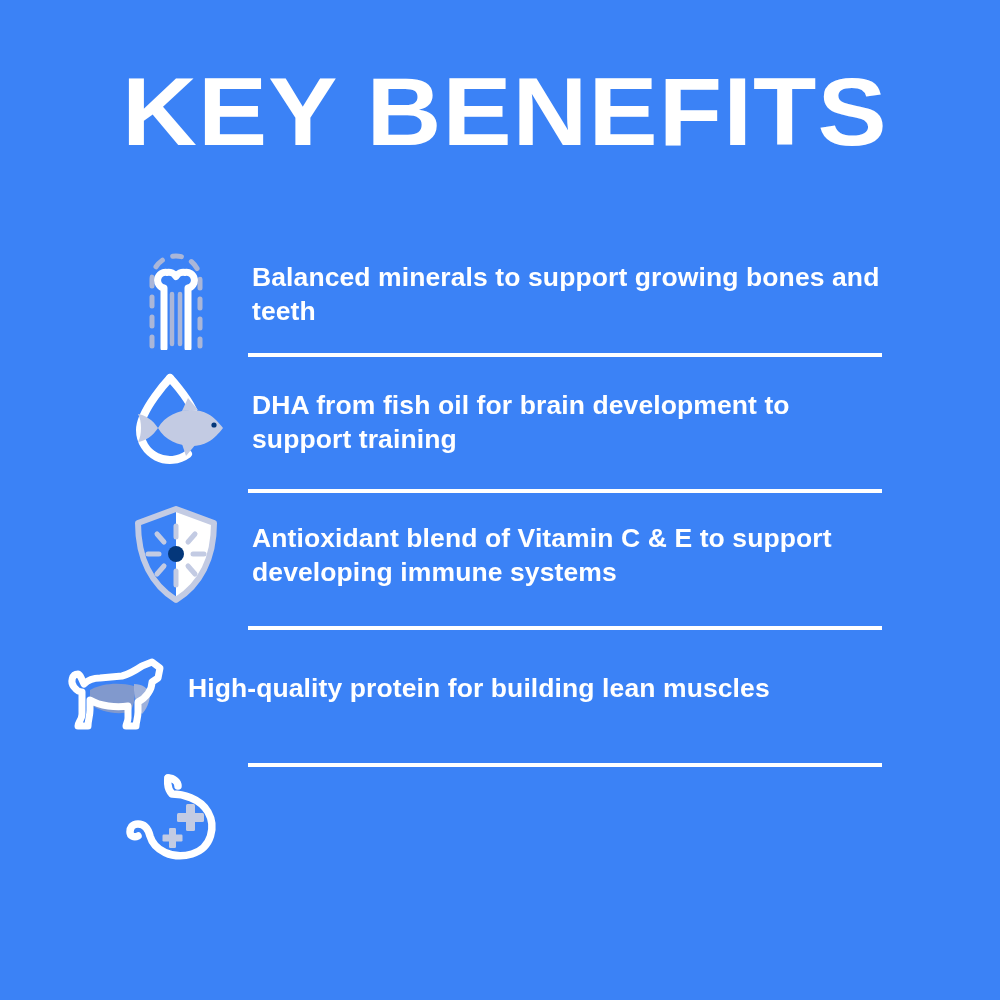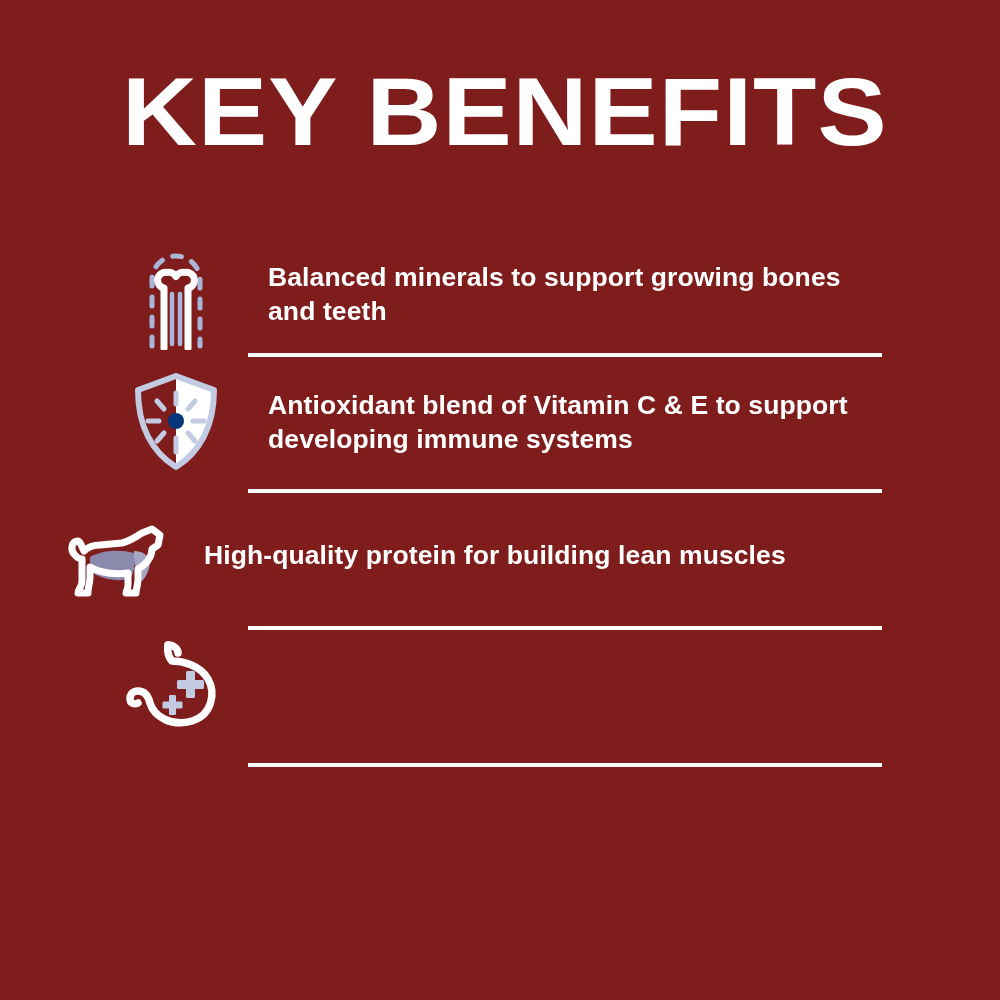--- a/index.html
+++ b/index.html
@@ -10,21 +10,21 @@
     width: 1000px;
     height: 1000px;
     background: #04377a;
     font-family: "Liberation Sans", sans-serif;
     overflow: hidden;
   }
   #page {
     position: relative;
     width: 1000px;
     height: 1000px;
-    background: #7f1d1d;
+    background: #3b82f6;
     box-sizing: border-box;
   }
 
   
   .title {
     position: absolute;
     left: 122px;
     top: 60px;
     width: 760px;
     font-family: "Liberation Sans", sans-serif;
@@ -44,21 +44,20 @@
     left: 0;
     top: 232px;
     width: 1000px;
   }
   .benefit {
     position: relative;
     display: flex;
     align-items: flex-start;
     padding: 0 112px 0 104px;
     box-sizing: border-box;
-    gap: 16px;
   }
   .icon-cell {
     width: 144px;
     min-width: 144px;
     display: flex;
     align-items: center;
     justify-content: center;
     box-sizing: border-box;
   }
   .icon-cell svg { display: block; }
@@ -127,20 +126,43 @@
 
           <line x1="44" y1="56" x2="44" y2="106" stroke="#aab6d8" stroke-width="4.5" stroke-linecap="round"></line>
           <line x1="52" y1="56" x2="52" y2="106" stroke="#aab6d8" stroke-width="4.5" stroke-linecap="round"></line>
         </svg>
       </div>
       <div class="text-cell">
         <p class="benefit-text">Balanced minerals to support growing bones and teeth</p>
       </div>
     </div>
 
+    <div class="benefit row-2">
+      <div class="icon-cell">
+        <svg width="112" height="104" viewBox="0 0 112 104" aria-hidden="true">
+
+          <path d="M50 8 C50 8 20 40 20 60 A30 30 0 0 0 68 84" fill="none" stroke="#ffffff" stroke-width="8" stroke-linecap="round" stroke-linejoin="round"></path>
+          <path d="M50 8 C50 8 66 25 73 40" fill="none" stroke="#ffffff" stroke-width="8" stroke-linecap="round" stroke-linejoin="round"></path>
+
+          <path d="M38 58 C48 40 74 36 88 44 C94 47 99 53 103 58
+                   C99 63 94 69 88 72 C74 80 48 76 38 58 Z" fill="#c3cbe3"></path>
+
+          <path d="M38 58 C33 50 25 45 18 44 C22 51 22 65 18 72 C25 71 33 66 38 58 Z" fill="#c3cbe3"></path>
+
+          <path d="M62 41 L68 28 L78 40 Z" fill="#c3cbe3"></path>
+
+          <path d="M62 74 L66 86 L76 74 Z" fill="#c3cbe3"></path>
+
+          <circle cx="94" cy="55" r="2.6" fill="#04377a"></circle>
+        </svg>
+      </div>
+      <div class="text-cell">
+        <p class="benefit-text">DHA from fish oil for brain development to support training</p>
+      </div>
+    </div>
 
     <div class="benefit row-3">
       <div class="icon-cell">
         <svg width="96" height="108" viewBox="0 0 96 108" aria-hidden="true">
           <defs>
             <clipPath id="shieldClip">
               <path d="M48 8 L86 22 C86 58 72 84 48 99 C24 84 10 58 10 22 Z"></path>
             </clipPath>
           </defs>
 

